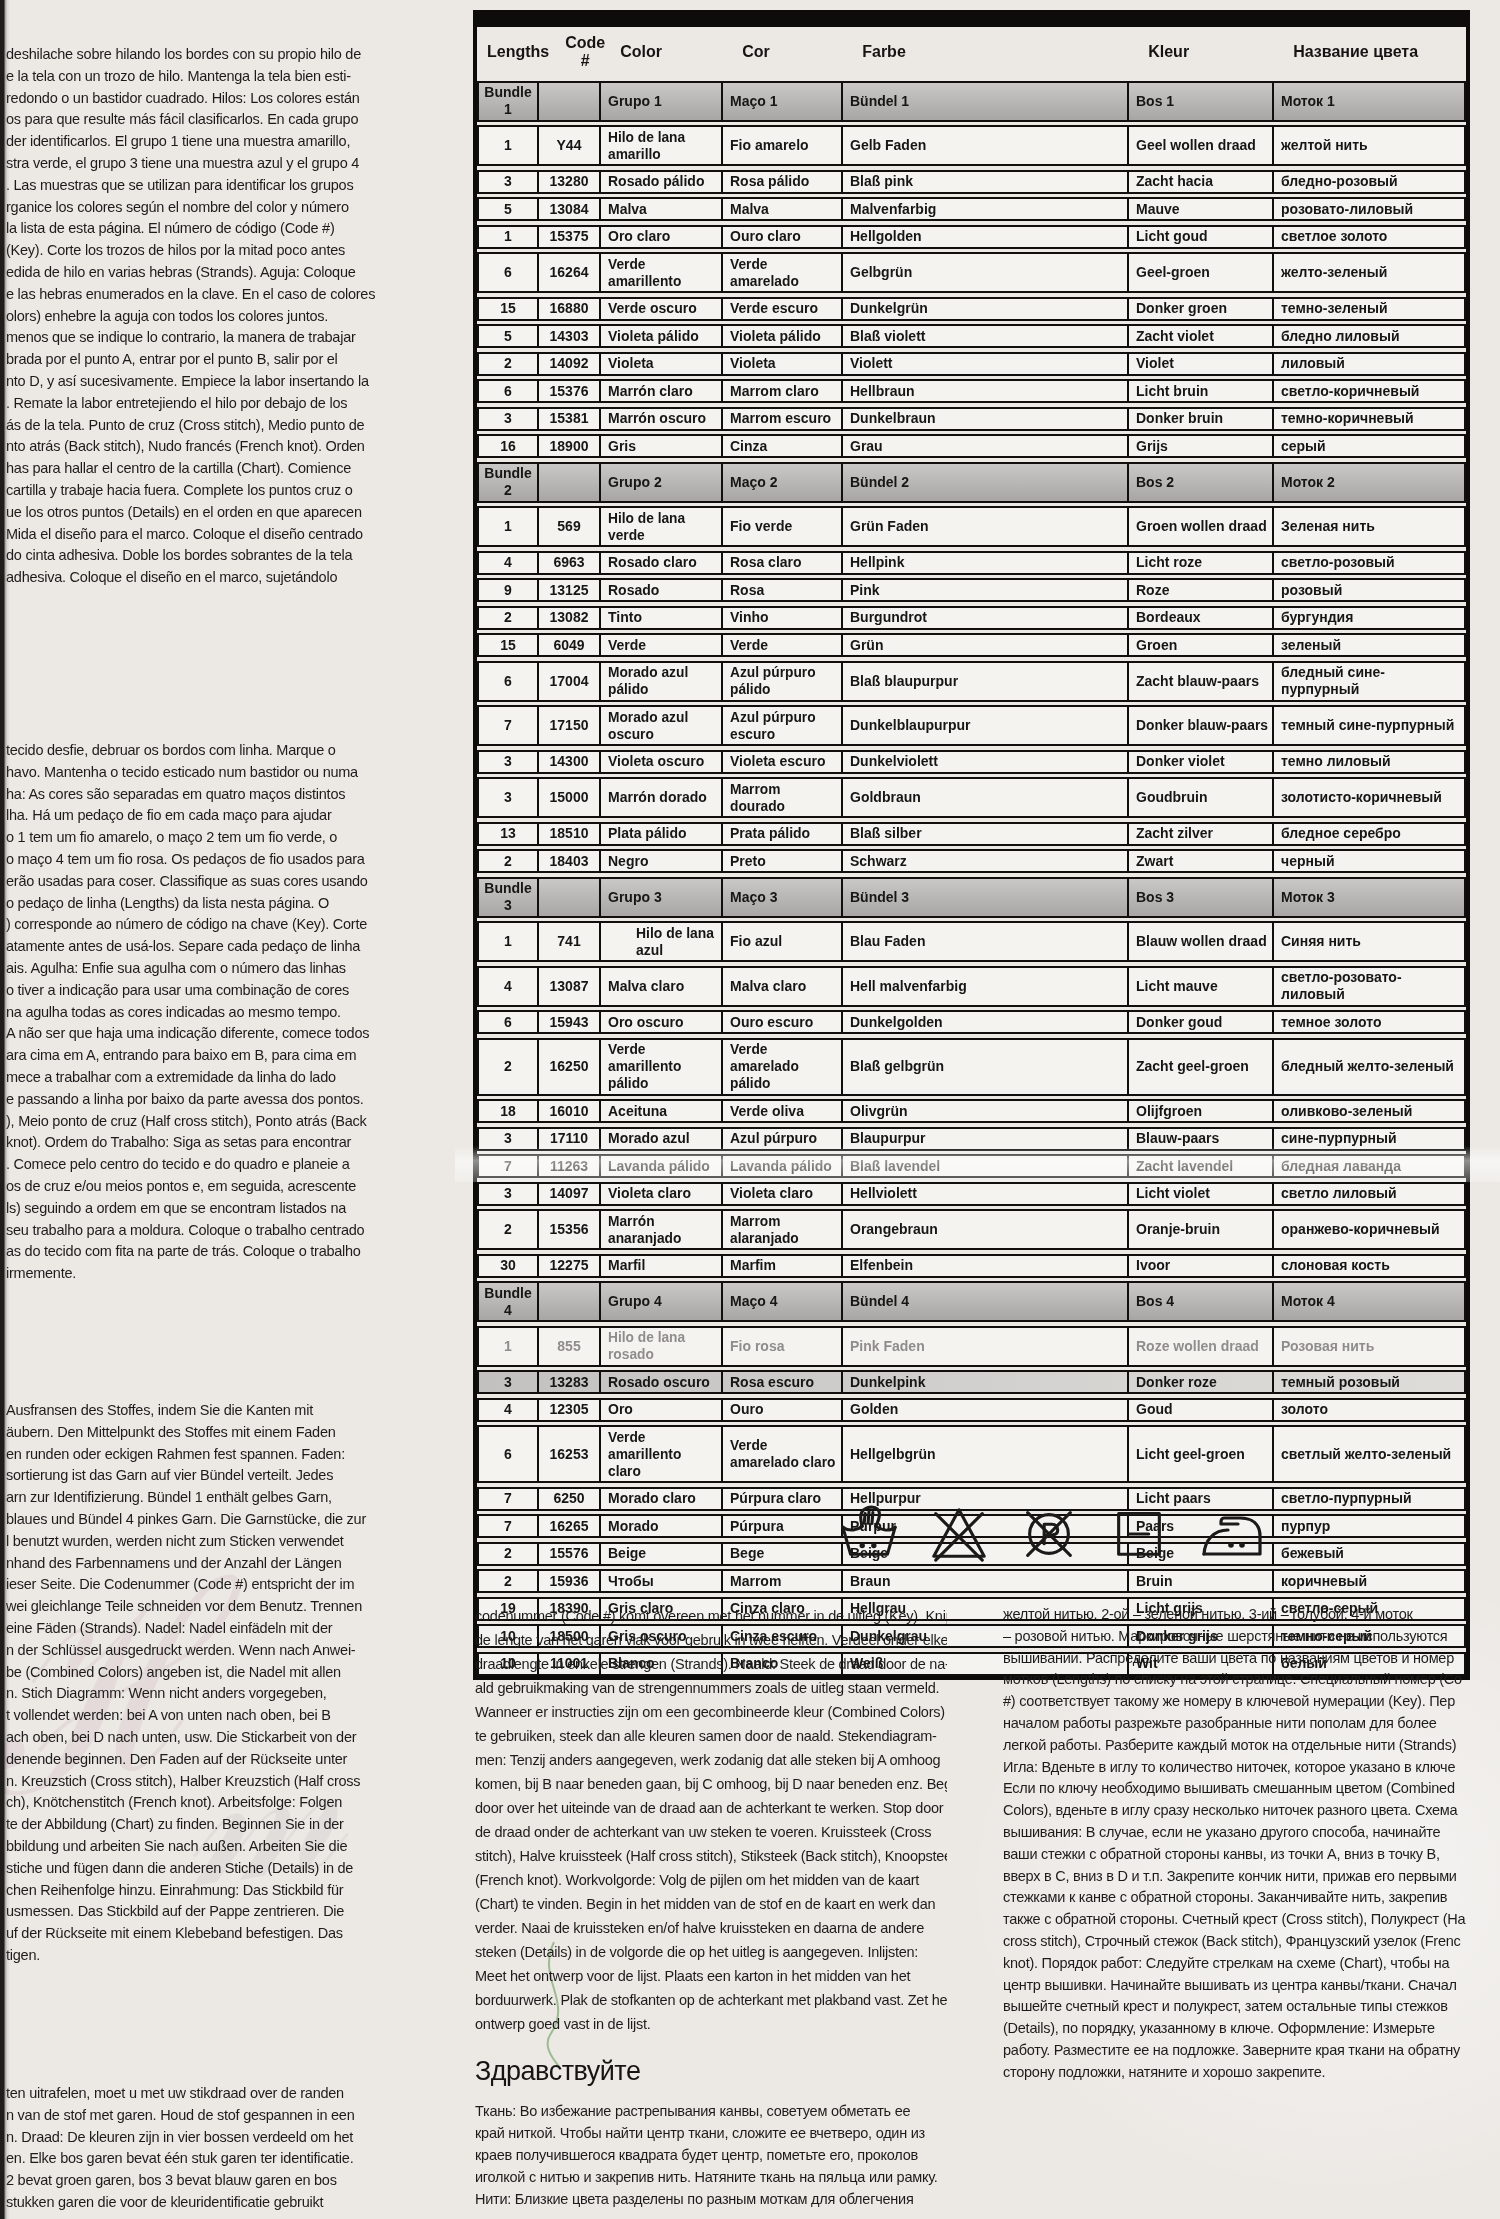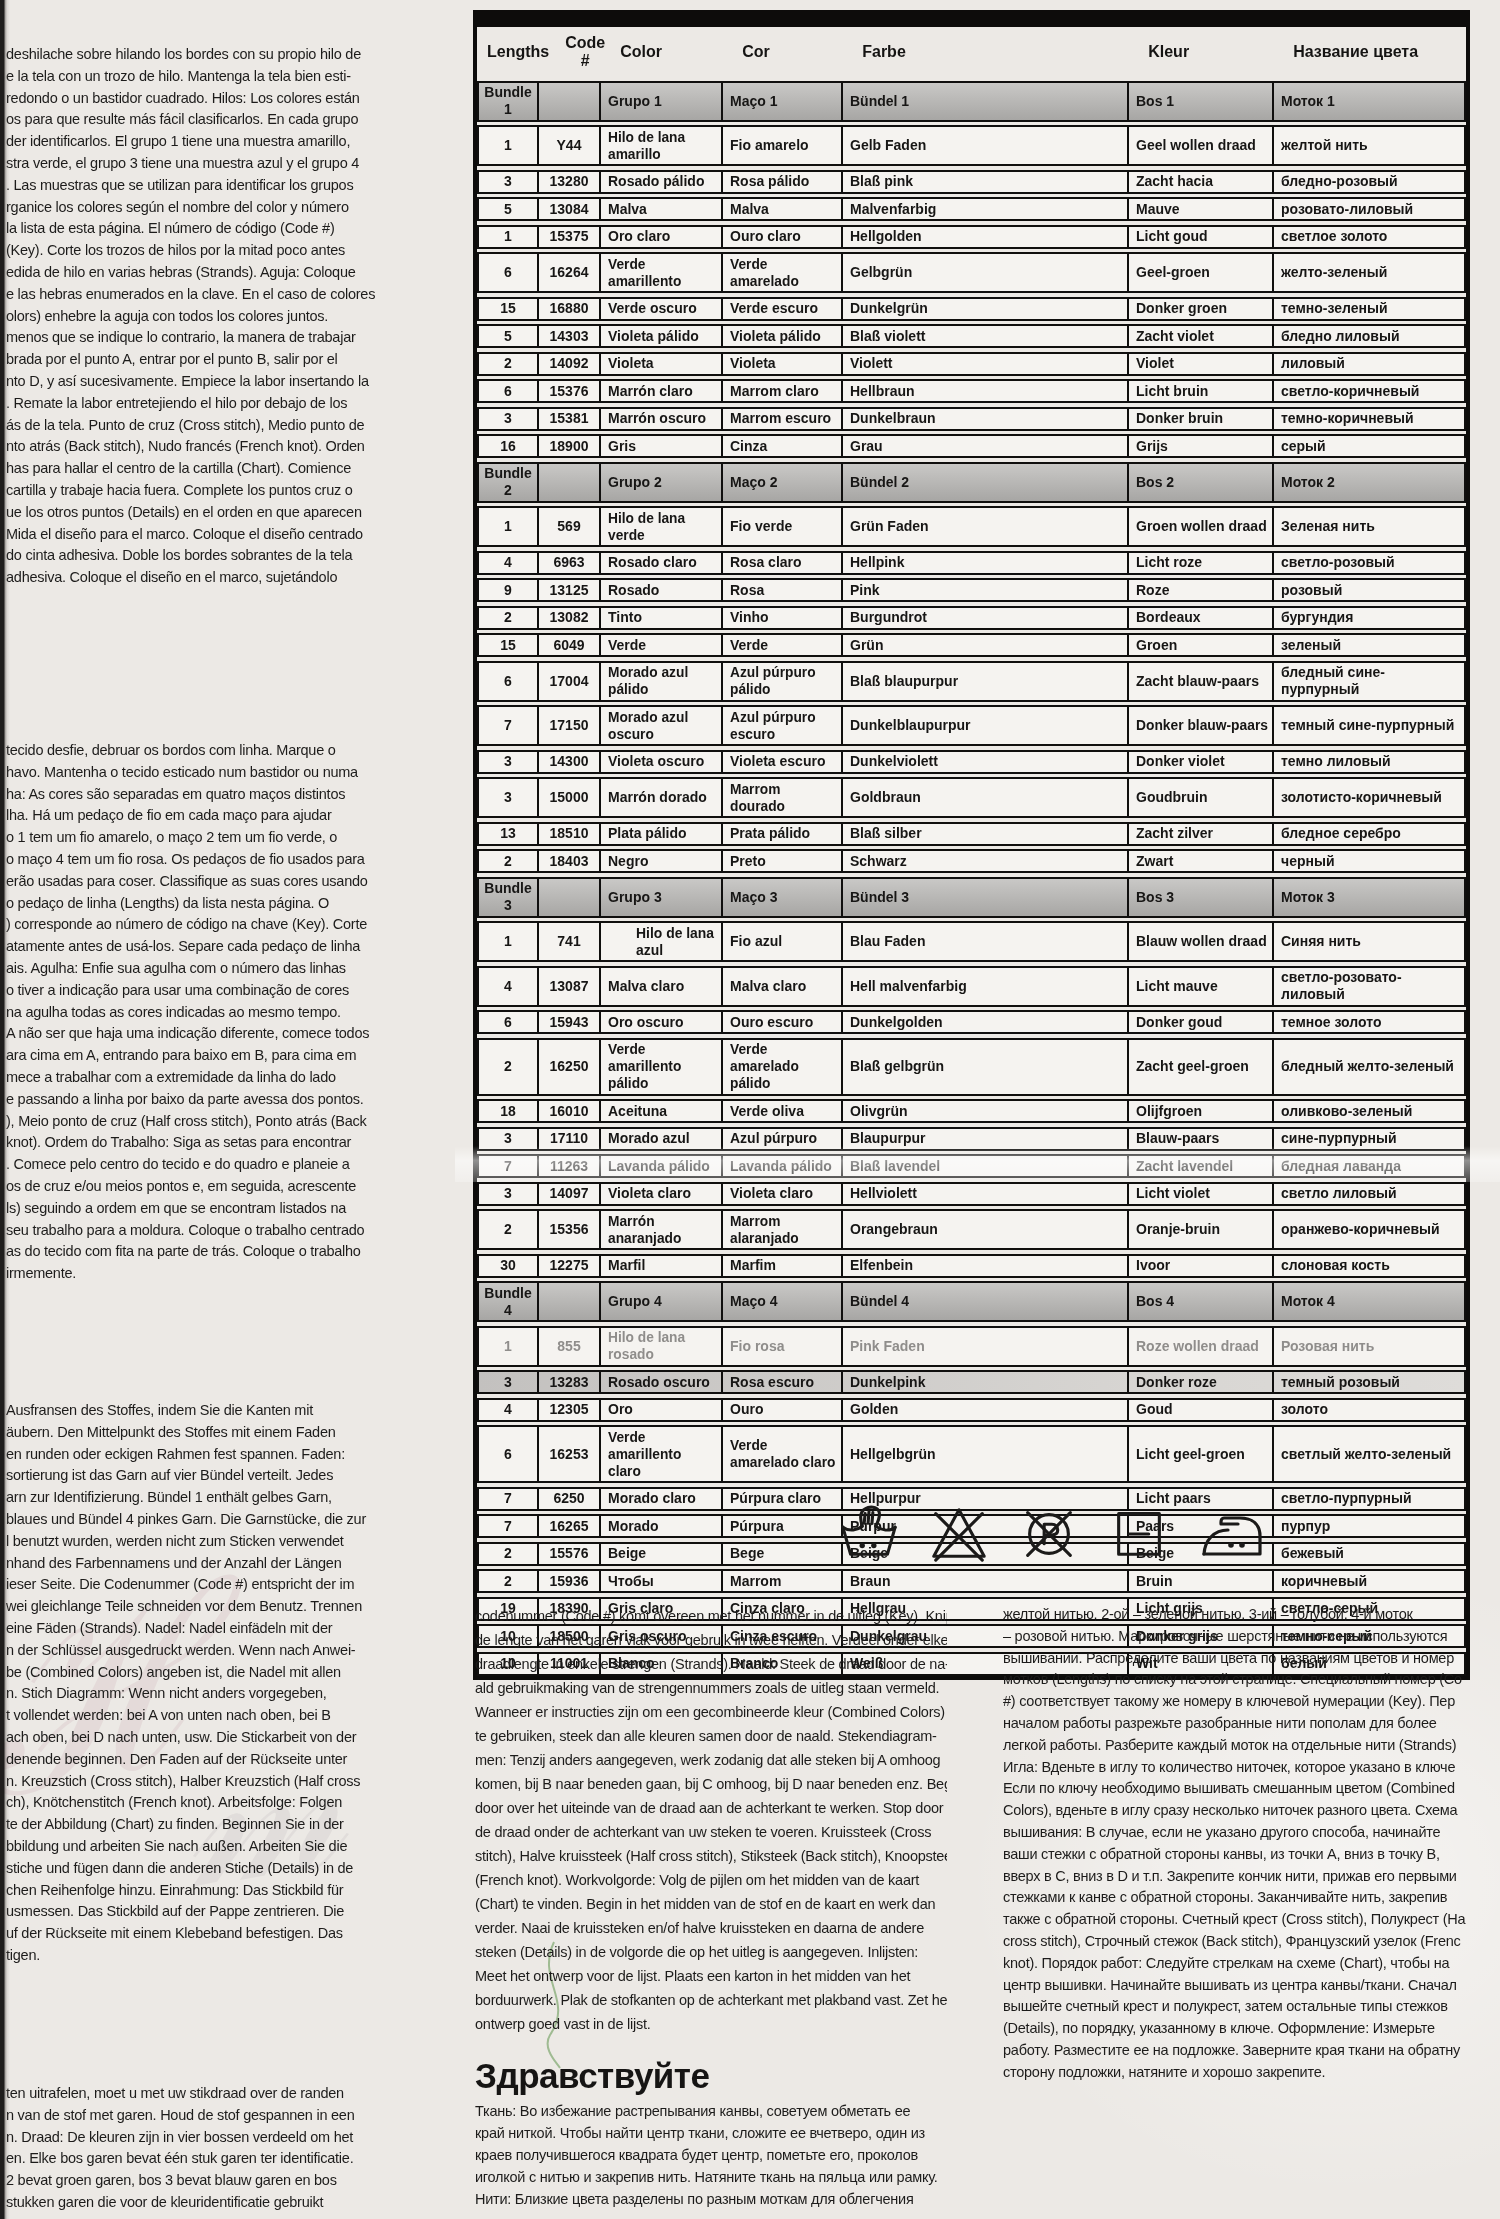--- a/index.html
+++ b/index.html
@@ -24,22 +24,22 @@
   .thread{position:absolute;left:530px;top:1940px;z-index:1}
 
   
   .txtcol{position:absolute;z-index:2;font-weight:400;color:#1d1c1b;
     font-size:14.5px;line-height:21.8px;letter-spacing:-.25px;white-space:pre;overflow:hidden}
   #col-es{left:6px;top:44px;width:464px;height:560px}
   #col-pt{left:6px;top:740px;width:464px;height:560px}
   #col-de{left:6px;top:1400px;width:464px;height:580px}
   #col-nl-left{left:6px;top:2083px;width:464px;height:136px}
   #col-nl-mid{left:475px;top:1604px;width:472px;height:440px;line-height:24px}
-  #ru-heading{position:absolute;left:475px;top:2056px;z-index:2;font-weight:700;
-    font-size:35px;letter-spacing:-.5px;color:#161514}
+  #ru-heading{position:absolute;left:475px;top:2056px;z-index:2;font-weight:400;
+    font-size:27px;letter-spacing:-.5px;color:#161514}
   #col-ru-intro{left:475px;top:2100px;width:472px;height:120px;line-height:22px}
   #col-ru-right{left:1003px;top:1604px;width:497px;height:736px;line-height:21.8px}
 
   
   #tbl{position:absolute;left:473px;top:10px;width:997px;box-sizing:border-box;
     border:4px solid #0d0c0b;border-top:17px solid #0d0c0b;z-index:2;background:transparent}
   .hdr{display:flex;height:50px;align-items:center;font-size:16px;font-weight:700;color:#151413}
   .hcell{box-sizing:border-box;padding-left:9px}
   .row{display:flex;border:2.5px solid #100f0e;margin-top:3.5px;background:#f5f3f0;align-items:stretch}
   .cell{box-sizing:border-box;display:flex;align-items:center;padding:1.5px 2px 1.5px 7px;

